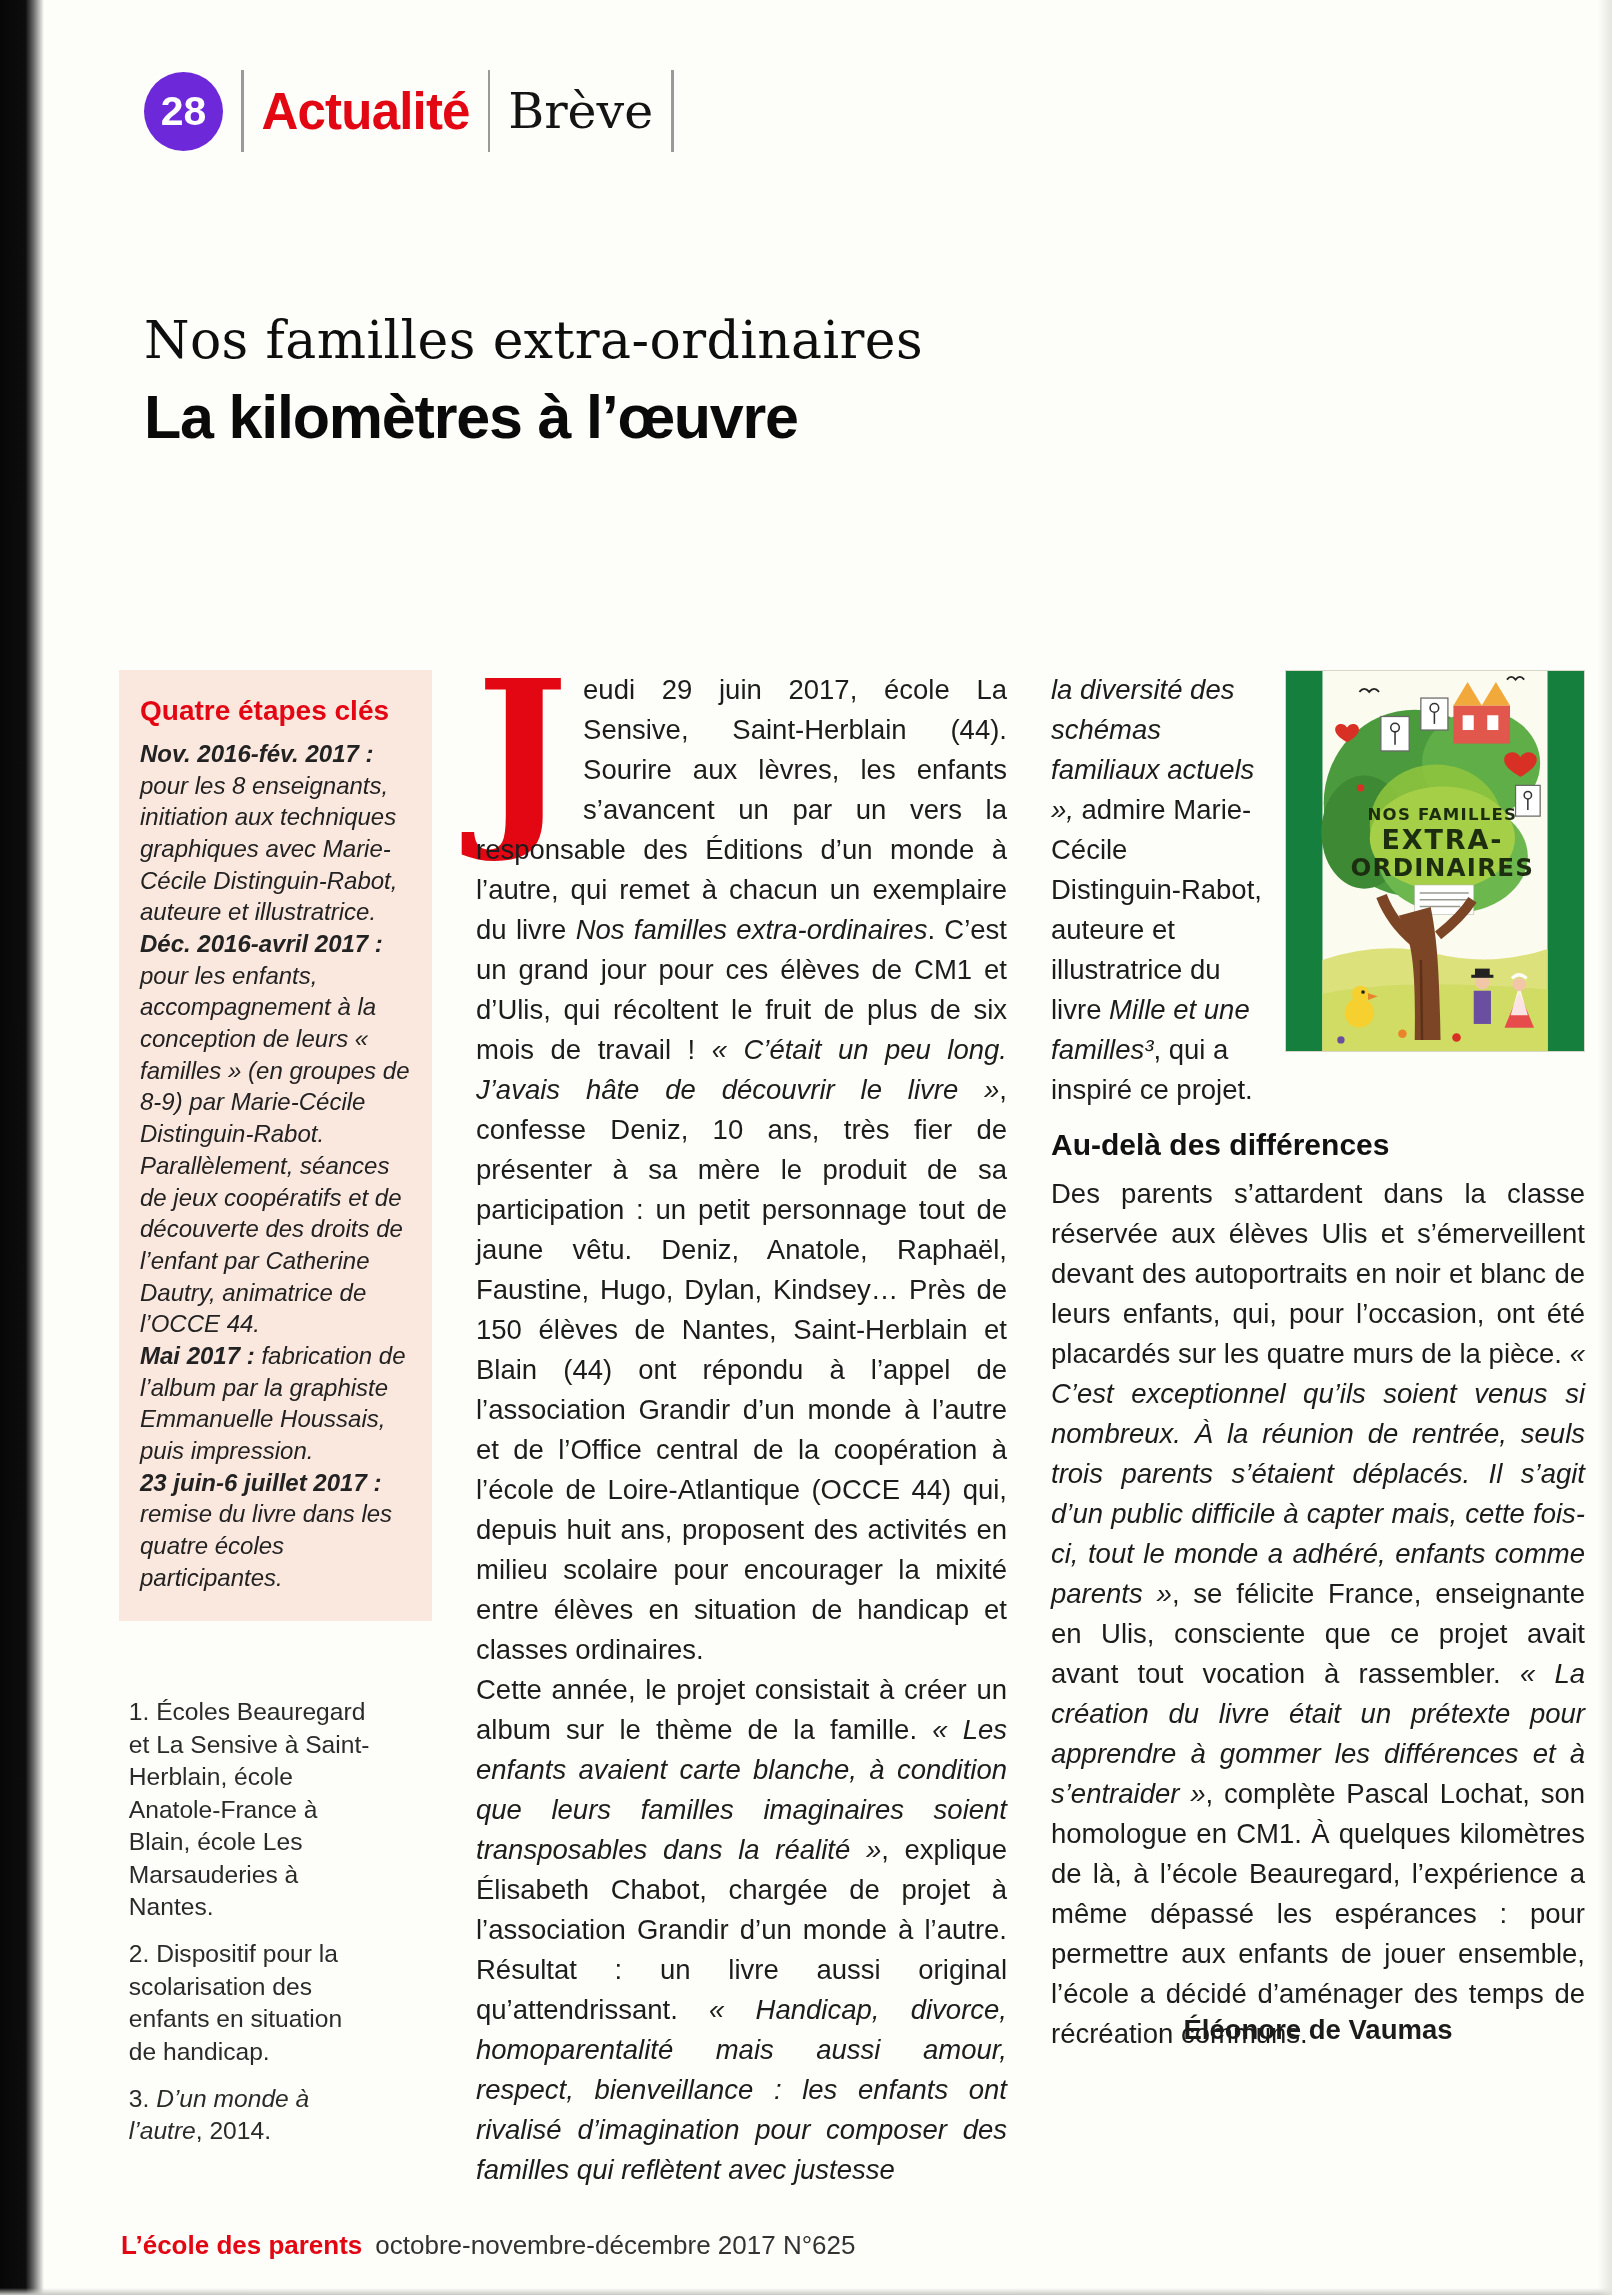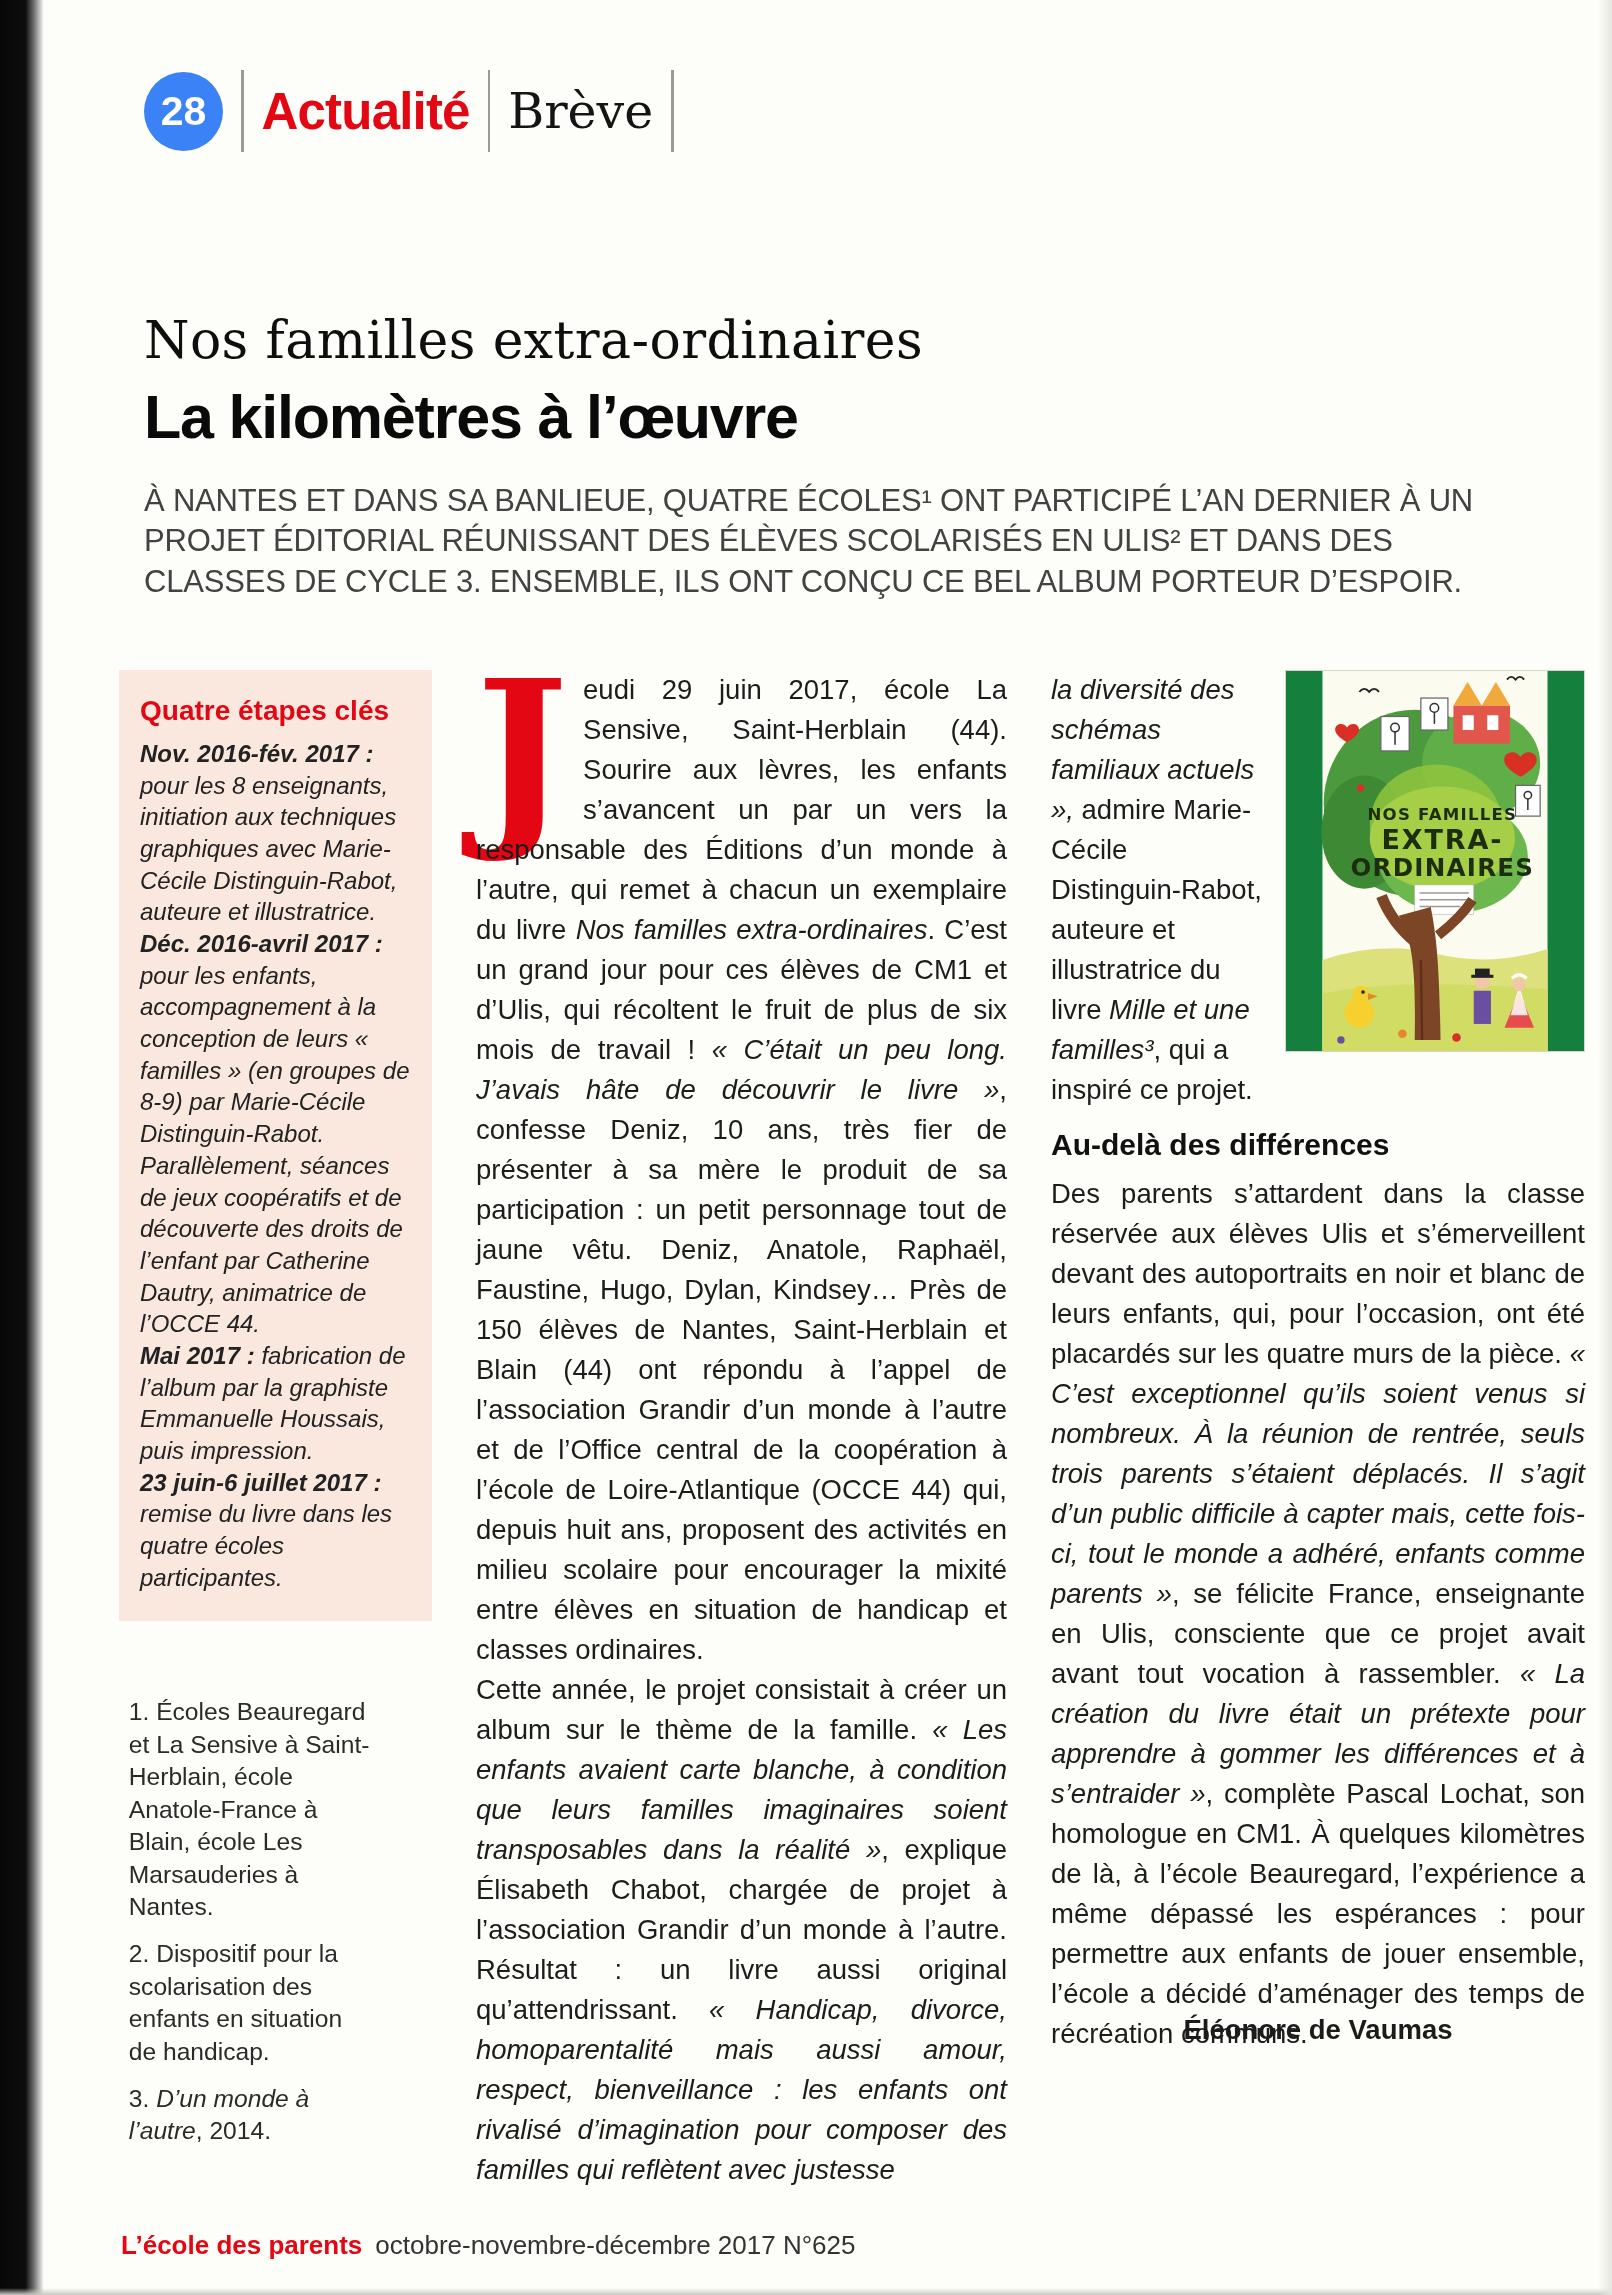--- a/index.html
+++ b/index.html
@@ -19,21 +19,21 @@
     background:linear-gradient(to top,#c9c9c4,rgba(255,255,255,0));
   }
   .scan-edge-right{
     position:absolute; top:0; bottom:0; right:0; width:14.8px; z-index:5;
     background:linear-gradient(to left,#e4e4df,rgba(255,255,255,0));
   }
 
   
   .header{ position:absolute; top:70px; left:144px; display:flex; align-items:center; height:82px; }
   .page-num{
-    width:79px; height:79px; border-radius:50%; background:#3b82f6; color:#fff;
+    width:79px; height:79px; border-radius:50%; background:#6d28d9; color:#fff;
     font-size:41px; font-weight:bold; display:flex; align-items:center; justify-content:center;
   }
   .hdr-div{ width:2.5px; height:82px; background:#9a9a9a; margin:0 18px; }
   .rubrique{ color:var(--accent); font-size:51px; font-weight:bold; letter-spacing:-0.8px; }
   .sous-rubrique{ font-family:"DejaVu Serif", serif; font-size:49px; color:#141414; }
 
   
   .titles{ position:absolute; top:310px; left:144px; width:1410px; }
   .title-kicker{ font-family:"DejaVu Serif", serif; font-weight:500; font-size:52px; color:#0e0e0e; letter-spacing:0.4px; }
   .title-main{ margin-top:11.5px; font-size:61px; font-weight:bold; letter-spacing:-1.2px; color:#0a0a0a; }
@@ -88,21 +88,20 @@
     <div class="hdr-div"></div>
     <div class="rubrique">Actualité</div>
     <div class="hdr-div"></div>
     <div class="sous-rubrique">Brève</div>
     <div class="hdr-div"></div>
   </div>
 
   <div class="titles">
     <div class="title-kicker">Nos familles extra-ordinaires</div>
     <div class="title-main">La kilomètres à l’œuvre</div>
-    <div class="standfirst">À NANTES ET DANS SA BANLIEUE, QUATRE ÉCOLES¹ ONT PARTICIPÉ L’AN DERNIER À UN PROJET ÉDITORIAL RÉUNISSANT DES ÉLÈVES SCOLARISÉS EN ULIS² ET DANS DES CLASSES DE CYCLE 3. ENSEMBLE, ILS ONT CONÇU CE BEL ALBUM PORTEUR D’ESPOIR.</div>
   </div>
 
   <div class="columns">
 
     <aside class="col-left">
       <div class="keybox">
         <div class="keybox-title">Quatre étapes clés</div>
         <div class="key-step"><span class="bd">Nov. 2016-fév. 2017 : </span><span>pour les 8 enseignants, initiation aux techniques graphiques avec Marie-Cécile Distinguin-Rabot, auteure et illustratrice.</span></div>
         <div class="key-step"><span class="bd">Déc. 2016-avril 2017 : </span><span>pour les enfants, accompagnement à la conception de leurs « familles » (en groupes de 8-9) par Marie-Cécile Distinguin-Rabot. Parallèlement, séances de jeux coopératifs et de découverte des droits de l’enfant par Catherine Dautry, animatrice de l’OCCE 44.</span></div>
         <div class="key-step"><span class="bd">Mai 2017 : </span><span>fabrication de l’album par la graphiste Emmanuelle Houssais, puis impression.</span></div>

